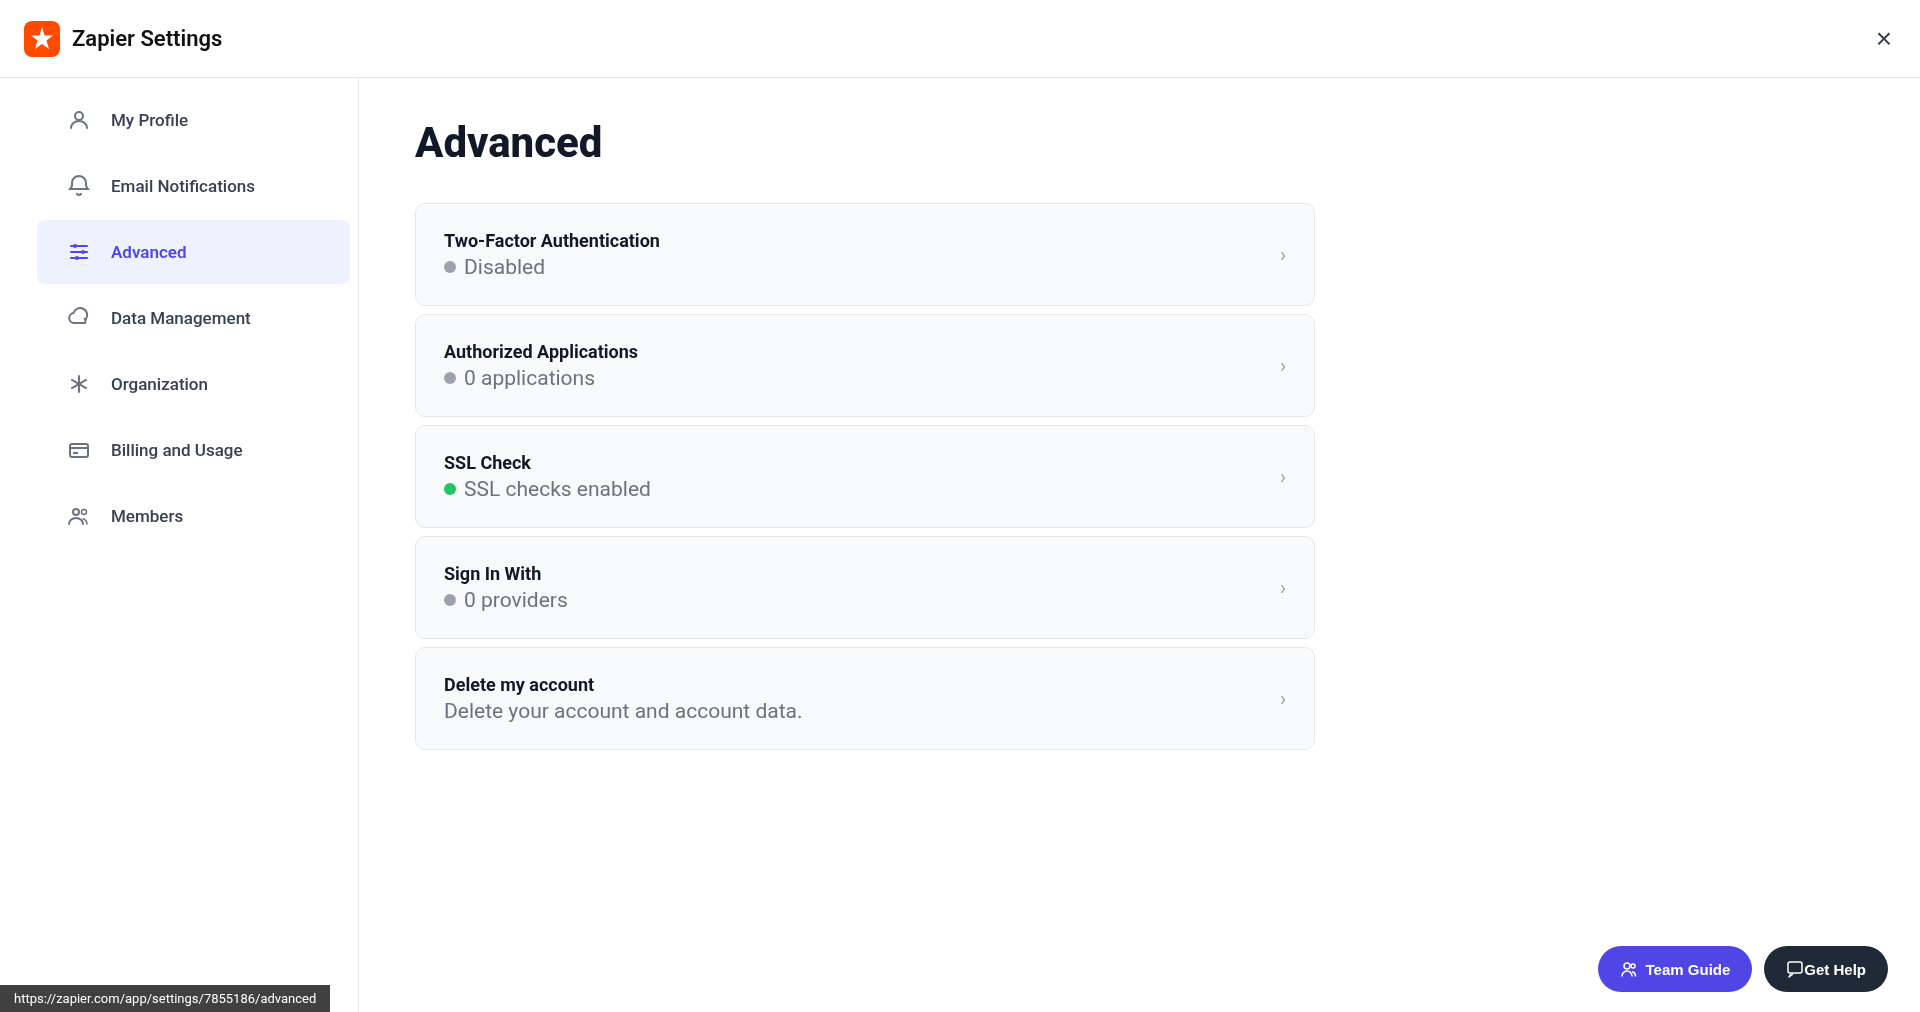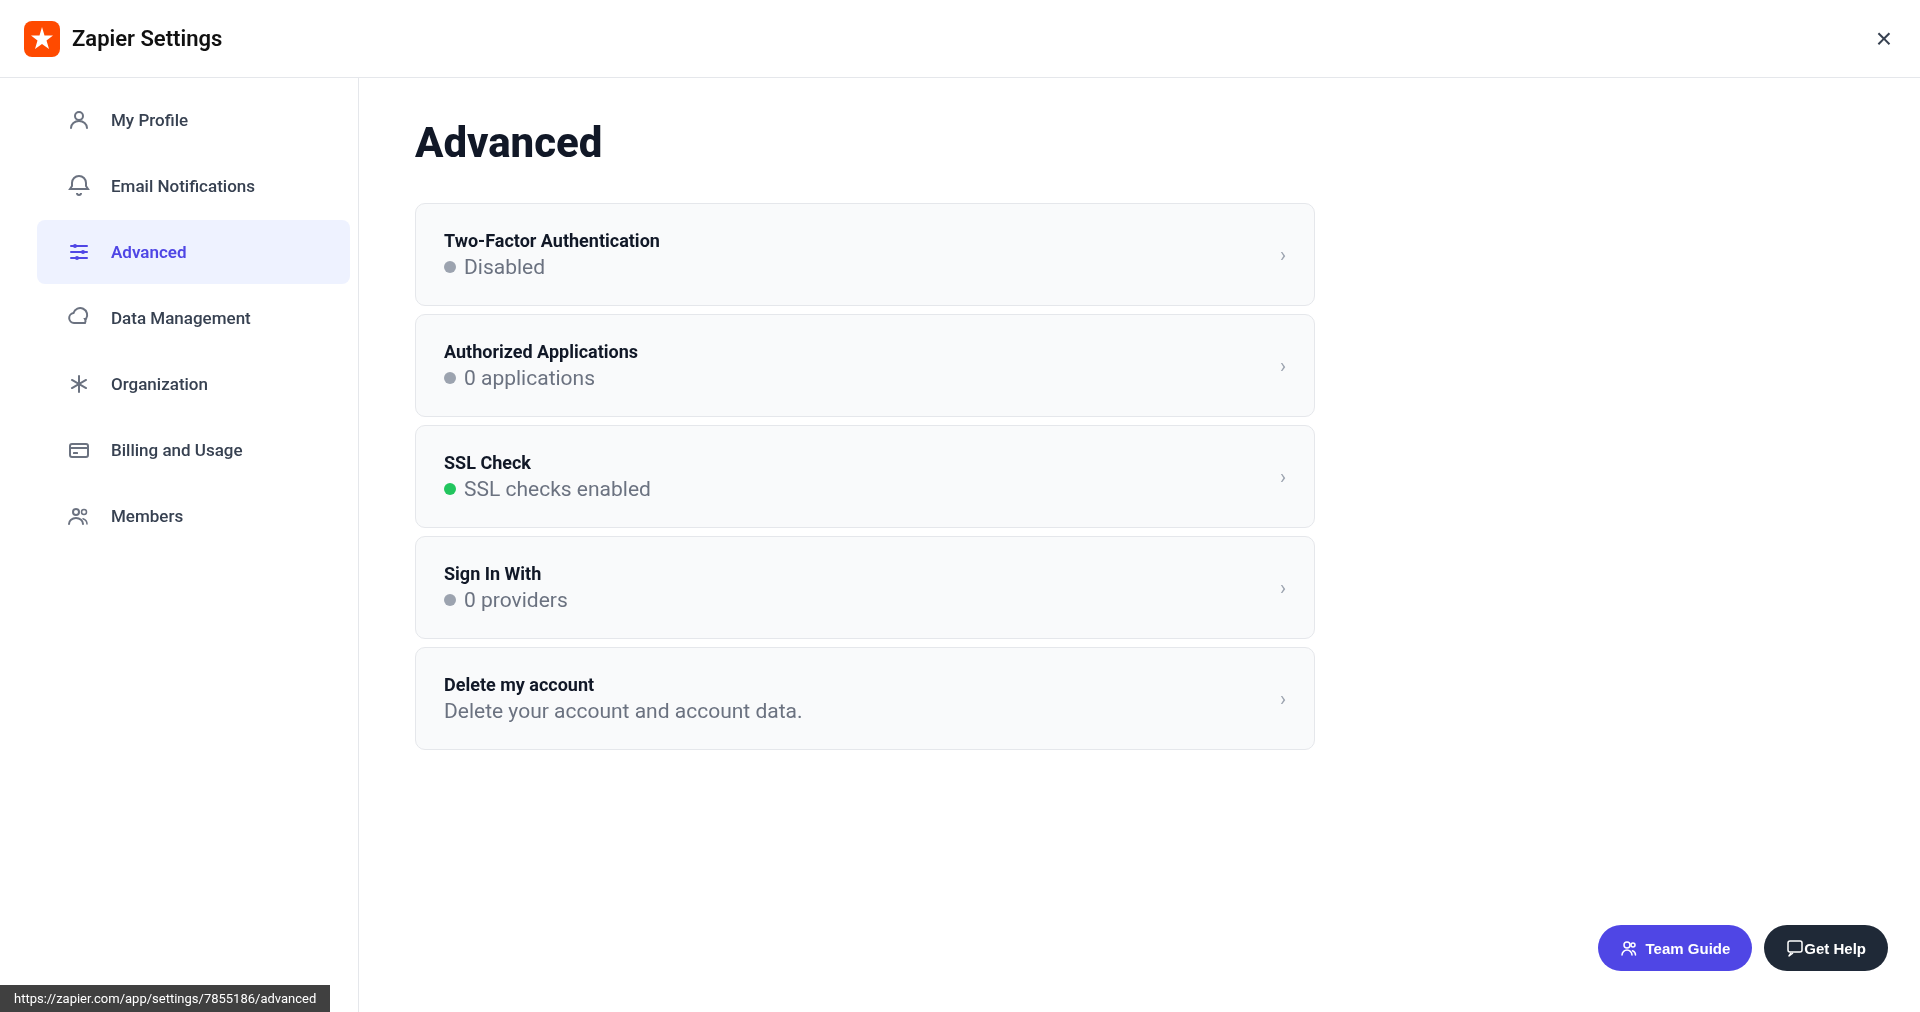--- a/index.html
+++ b/index.html
@@ -192,21 +192,21 @@
       padding: 6px 14px;
       max-width: 500px;
       white-space: nowrap;
       overflow: hidden;
       text-overflow: ellipsis;
     }
 
     
     .floating-buttons {
       position: fixed;
-      bottom: 41px;
+      bottom: 20px;
       right: 32px;
       display: flex;
       gap: 12px;
       z-index: 200;
     }
     .btn-team-guide {
       background: #4f46e5;
       color: #fff;
       border: none;
       border-radius: 24px;

